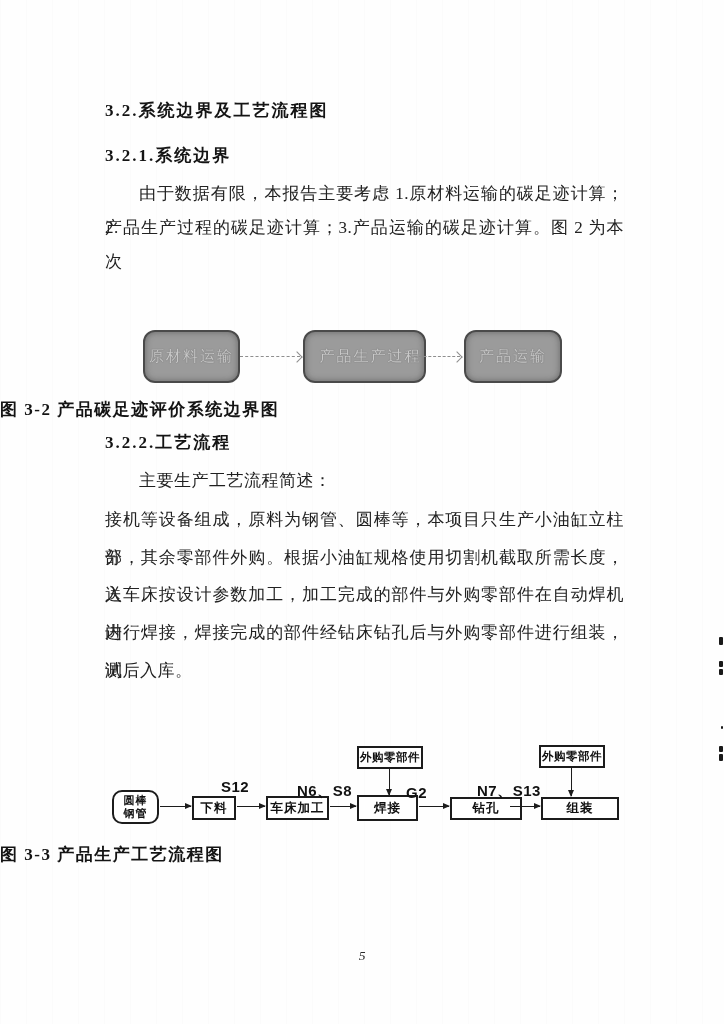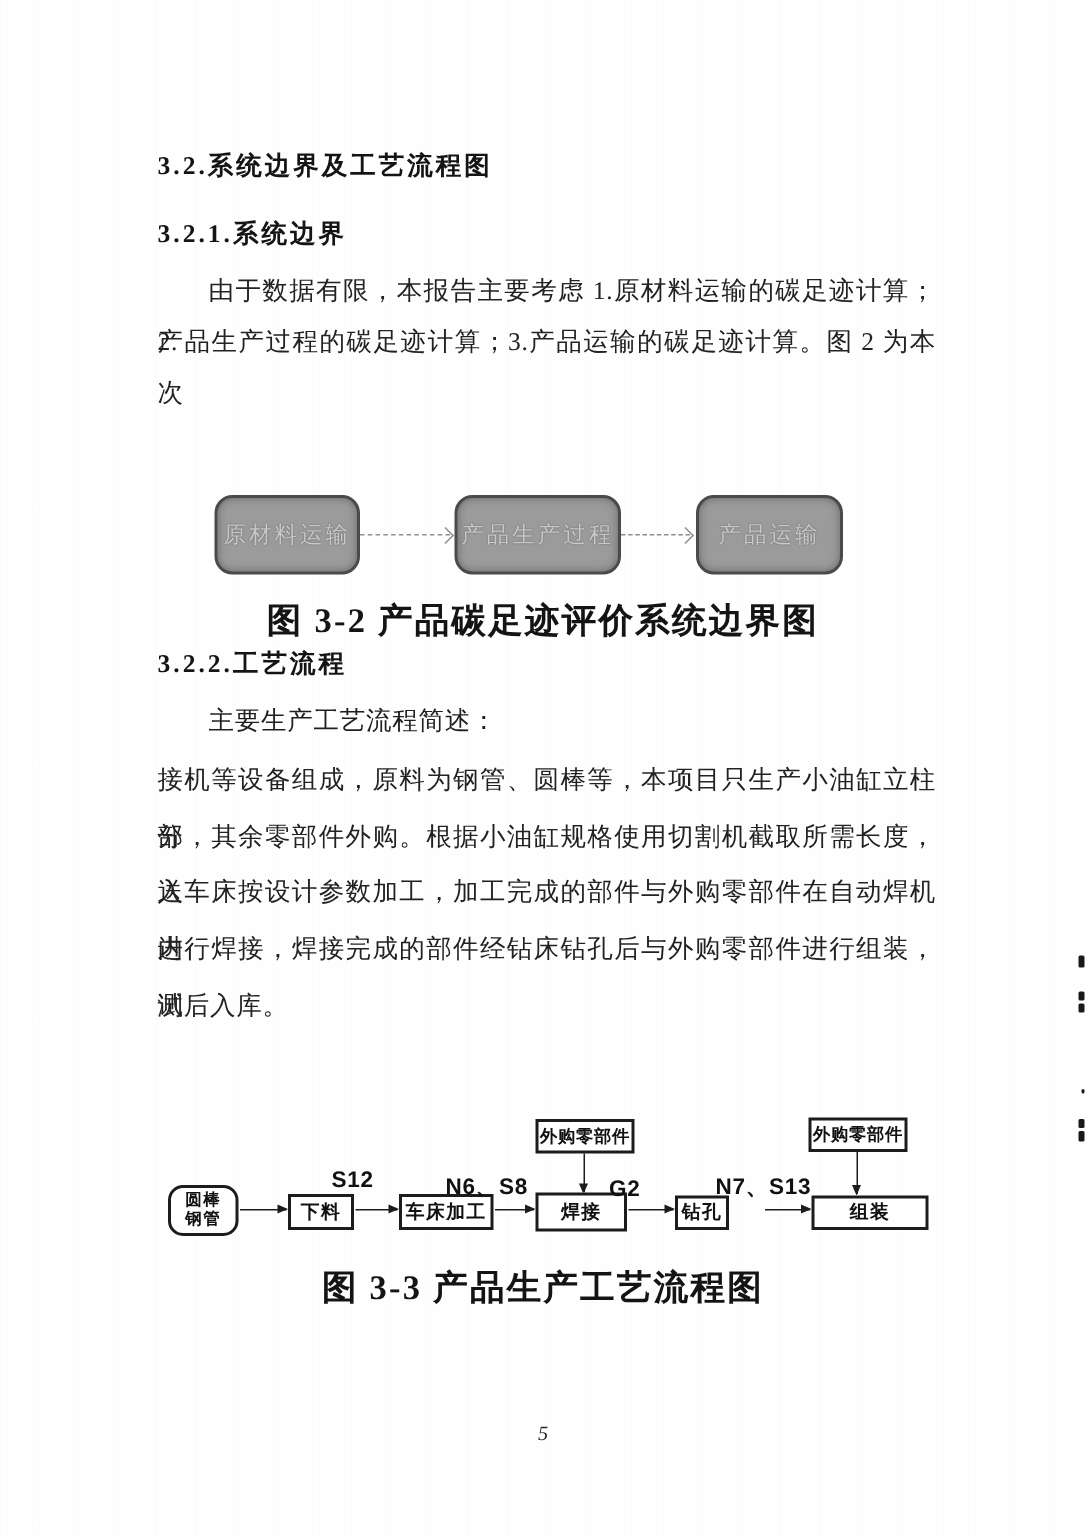--- a/index.html
+++ b/index.html
@@ -37,22 +37,22 @@
     box-shadow:inset 0 0 6px rgba(60,60,60,0.55);
     white-space:nowrap;
   }
   .garrow{position:absolute;height:0;border-top:1px dashed #8e8e8e;}
   .garrow::after{
     content:"";position:absolute;right:-1px;top:-4.5px;width:7px;height:7px;
     border-top:1px solid #8e8e8e;border-right:1px solid #8e8e8e;
     transform:rotate(45deg);
   }
   .caption{
-    position:absolute;left:0;width:724px;text-align:center;
-    font-weight:bold;font-size:23px;letter-spacing:1.5px;color:#141414;white-space:nowrap;
+    position:absolute;left:0;width:724px;text-align:left;
+    font-weight:bold;font-size:17px;letter-spacing:1.5px;color:#141414;white-space:nowrap;
   }
   
   .fbox{
     position:absolute;background:#fff;border:2px solid #1c1c1c;
     display:flex;align-items:center;justify-content:center;
     font-family:"Liberation Sans","DejaVu Sans",sans-serif;
     font-weight:bold;font-size:12.5px;letter-spacing:1px;color:#111;
     box-sizing:border-box;white-space:nowrap;
   }
   .fbox.small{font-size:11.5px;letter-spacing:0.5px;}
@@ -87,21 +87,21 @@
   <div class="abs h2" style="left:105px;top:144px;">3.2.1.系统边界</div>
 
   <div class="abs para" style="left:105px;top:177px;">
     <div class="pline jl indent">由于数据有限，本报告主要考虑 1.原材料运输的碳足迹计算；2.</div>
     <div class="pline jl">产品生产过程的碳足迹计算；3.产品运输的碳足迹计算。图 2 为本次</div>
   </div>
 
   <div>
     <div class="gbox" style="left:143px;top:330px;width:93px;font-family:Liberation Serif, serif;">原材料运输</div>
     <div class="garrow" style="left:240px;top:356px;width:60px;"></div>
-    <div class="gbox" style="left:303px;top:330px;width:107px;">产品生产过程</div>
+    <div class="gbox" style="left:303px;top:330px;width:107px;padding-left:12px;">产品生产过程</div>
     <div class="garrow" style="left:414px;top:356px;width:46px;"></div>
     <div class="gbox" style="left:464px;top:330px;width:94px;">产品运输</div>
   </div>
 
   <div class="caption" style="top:398px;">图 3-2 产品碳足迹评价系统边界图</div>
 
   <div class="abs h2" style="left:105px;top:431px;">3.2.2.工艺流程</div>
 
   <div class="abs" style="left:139px;top:469px;font-size:17px;letter-spacing:0.5px;">主要生产工艺流程简述：</div>
 
@@ -127,21 +127,21 @@
 
     <div class="fbox" style="left:192px;top:796px;width:44px;height:24px;">下料</div>
     <div class="farrow" style="left:237px;top:806px;width:28px;"></div>
 
     <div class="fbox" style="left:266px;top:796px;width:63px;height:24px;">车床加工</div>
     <div class="farrow" style="left:330px;top:806px;width:26px;"></div>
 
     <div class="fbox" style="left:357px;top:795px;width:61px;height:26px;">焊接</div>
     <div class="farrow" style="left:419px;top:806px;width:30px;"></div>
 
-    <div class="fbox" style="left:450px;top:797px;width:36px;height:23px;">钻孔</div>
+    <div class="fbox" style="left:450px;top:797px;width:72px;height:23px;">钻孔</div>
     <div class="farrow" style="left:510px;top:806px;width:30px;"></div>
 
     <div class="fbox" style="left:541px;top:797px;width:78px;height:23px;">组装</div>
 
     <div class="flabel" style="left:221px;top:778px;">S12</div>
     <div class="flabel" style="left:297px;top:782px;">N6、S8</div>
     <div class="flabel" style="left:406px;top:784px;">G2</div>
     <div class="flabel" style="left:477px;top:782px;">N7、S13</div>
   </div>
 

